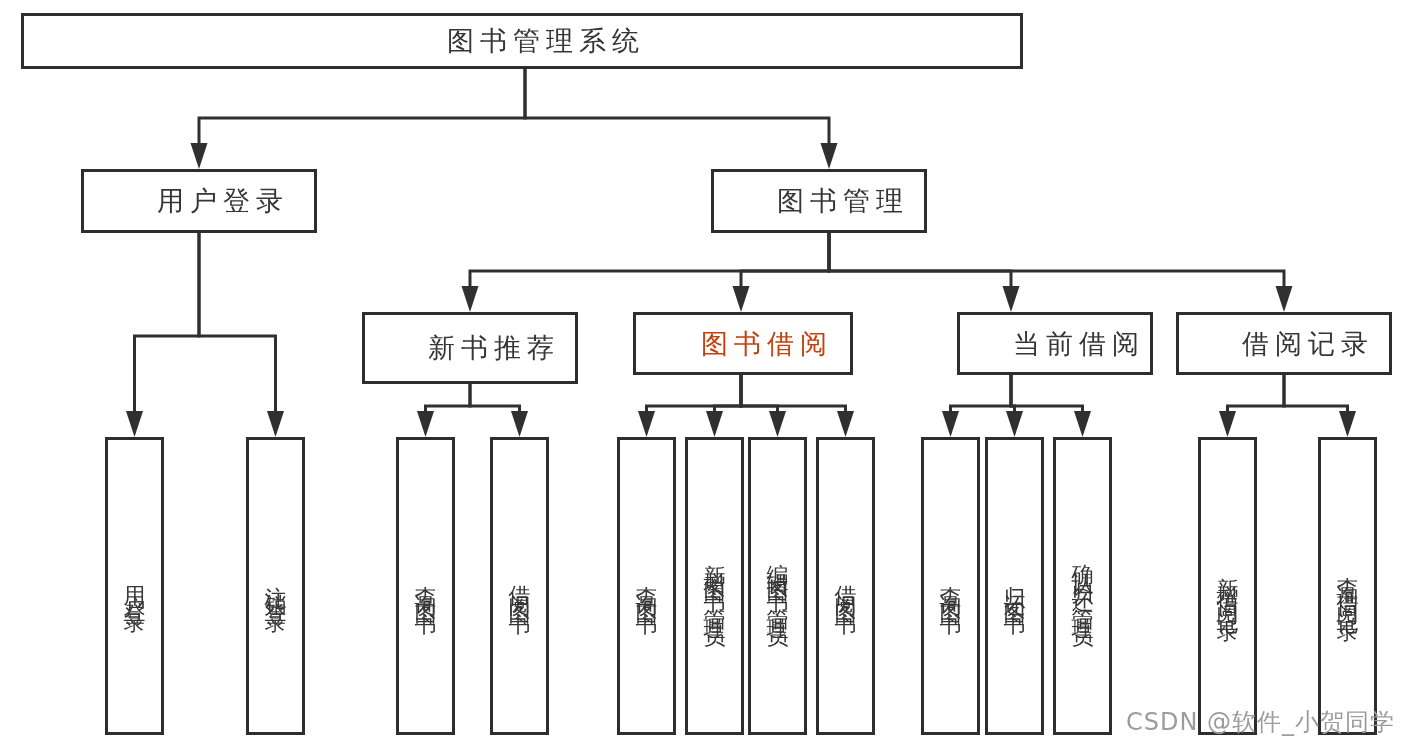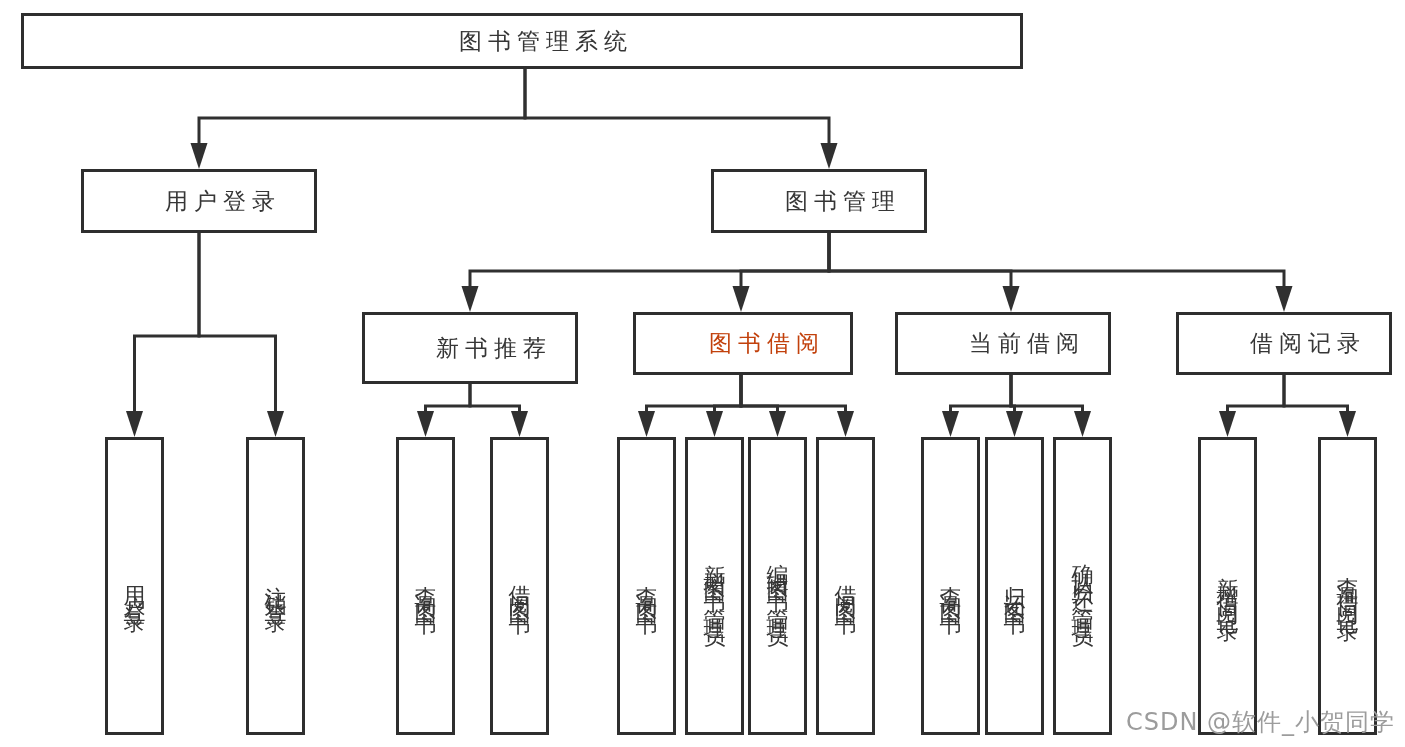--- a/index.html
+++ b/index.html
@@ -28,21 +28,21 @@
     box-sizing: border-box;
     border: 3px solid #2e2e2e;
     background: #ffffff;
     color: #363636;
     display: flex;
     align-items: center;
     justify-content: center;
     text-align: center;
   }
   .node.horizontal {
-    font-size: 23px;
+    font-size: 27px;
     letter-spacing: 6px;
     white-space: nowrap;
     padding-left: 48px;
   }
   .node.vertical {
     writing-mode: vertical-rl;
     text-orientation: mixed;
     font-size: 22px;
     letter-spacing: 9px;
     line-height: 1.1;
@@ -101,21 +101,21 @@
       <polygon points="1219,411 1236,411 1227.5,437" fill="#303030"></polygon>
       <path d="M 1284 375 V 406 H 1347.5 V 415" fill="none" stroke="#303030" stroke-width="3"></path>
       <polygon points="1339,411 1356,411 1347.5,437" fill="#303030"></polygon>
     </svg>
   <div id="nodes">
       <div class="node horizontal" style="left: 21px; top: 13px; width: 1002px; height: 56px; border-color: rgb(46, 46, 46); color: rgb(54, 54, 54);">图书管理系统</div>
       <div class="node horizontal" style="left: 81px; top: 169px; width: 236px; height: 64px; border-color: rgb(46, 46, 46); color: rgb(54, 54, 54);">用户登录</div>
       <div class="node horizontal" style="left: 711px; top: 169px; width: 216px; height: 64px; border-color: rgb(46, 46, 46); color: rgb(54, 54, 54);">图书管理</div>
       <div class="node horizontal" style="left: 362px; top: 312px; width: 216px; height: 72px; border-color: rgb(46, 46, 46); color: rgb(54, 54, 54);">新书推荐</div>
       <div class="node horizontal" style="left: 633px; top: 312px; width: 220px; height: 63px; border-color: rgb(46, 46, 46); color: #c2410c;">图书借阅</div>
-      <div class="node horizontal" style="left: 895px; top: 312px; width: 216px; height: 63px; border-color: rgb(46, 46, 46); color: rgb(54, 54, 54);">当前借阅</div>
+      <div class="node horizontal" style="left: 957px; top: 312px; width: 196px; height: 63px; border-color: rgb(46, 46, 46); color: rgb(54, 54, 54);">当前借阅</div>
       <div class="node horizontal" style="left: 1176px; top: 312px; width: 216px; height: 63px; border-color: rgb(46, 46, 46); color: rgb(54, 54, 54);">借阅记录</div>
       <div class="node vertical" style="left: 105px; top: 437px; width: 59px; height: 298px; border-color: rgb(46, 46, 46); color: rgb(54, 54, 54);">用户登录</div>
       <div class="node vertical" style="left: 246px; top: 437px; width: 59px; height: 298px; border-color: rgb(46, 46, 46); color: rgb(54, 54, 54);">注销登录</div>
       <div class="node vertical" style="left: 396px; top: 437px; width: 59px; height: 298px; border-color: rgb(46, 46, 46); color: rgb(54, 54, 54);">查询图书</div>
       <div class="node vertical" style="left: 490px; top: 437px; width: 59px; height: 298px; border-color: rgb(46, 46, 46); color: rgb(54, 54, 54);">借阅图书</div>
       <div class="node vertical" style="left: 617px; top: 437px; width: 59px; height: 298px; border-color: rgb(46, 46, 46); color: rgb(54, 54, 54);">查询图书</div>
       <div class="node vertical" style="left: 685px; top: 437px; width: 59px; height: 298px; border-color: rgb(46, 46, 46); color: rgb(54, 54, 54);">新增图书（管理员）</div>
       <div class="node vertical" style="left: 748px; top: 437px; width: 59px; height: 298px; border-color: rgb(46, 46, 46); color: rgb(54, 54, 54);">编辑图书（管理员）</div>
       <div class="node vertical" style="left: 816px; top: 437px; width: 59px; height: 298px; border-color: rgb(46, 46, 46); color: rgb(54, 54, 54);">借阅图书</div>
       <div class="node vertical" style="left: 921px; top: 437px; width: 59px; height: 298px; border-color: rgb(46, 46, 46); color: rgb(54, 54, 54);">查询图书</div>

